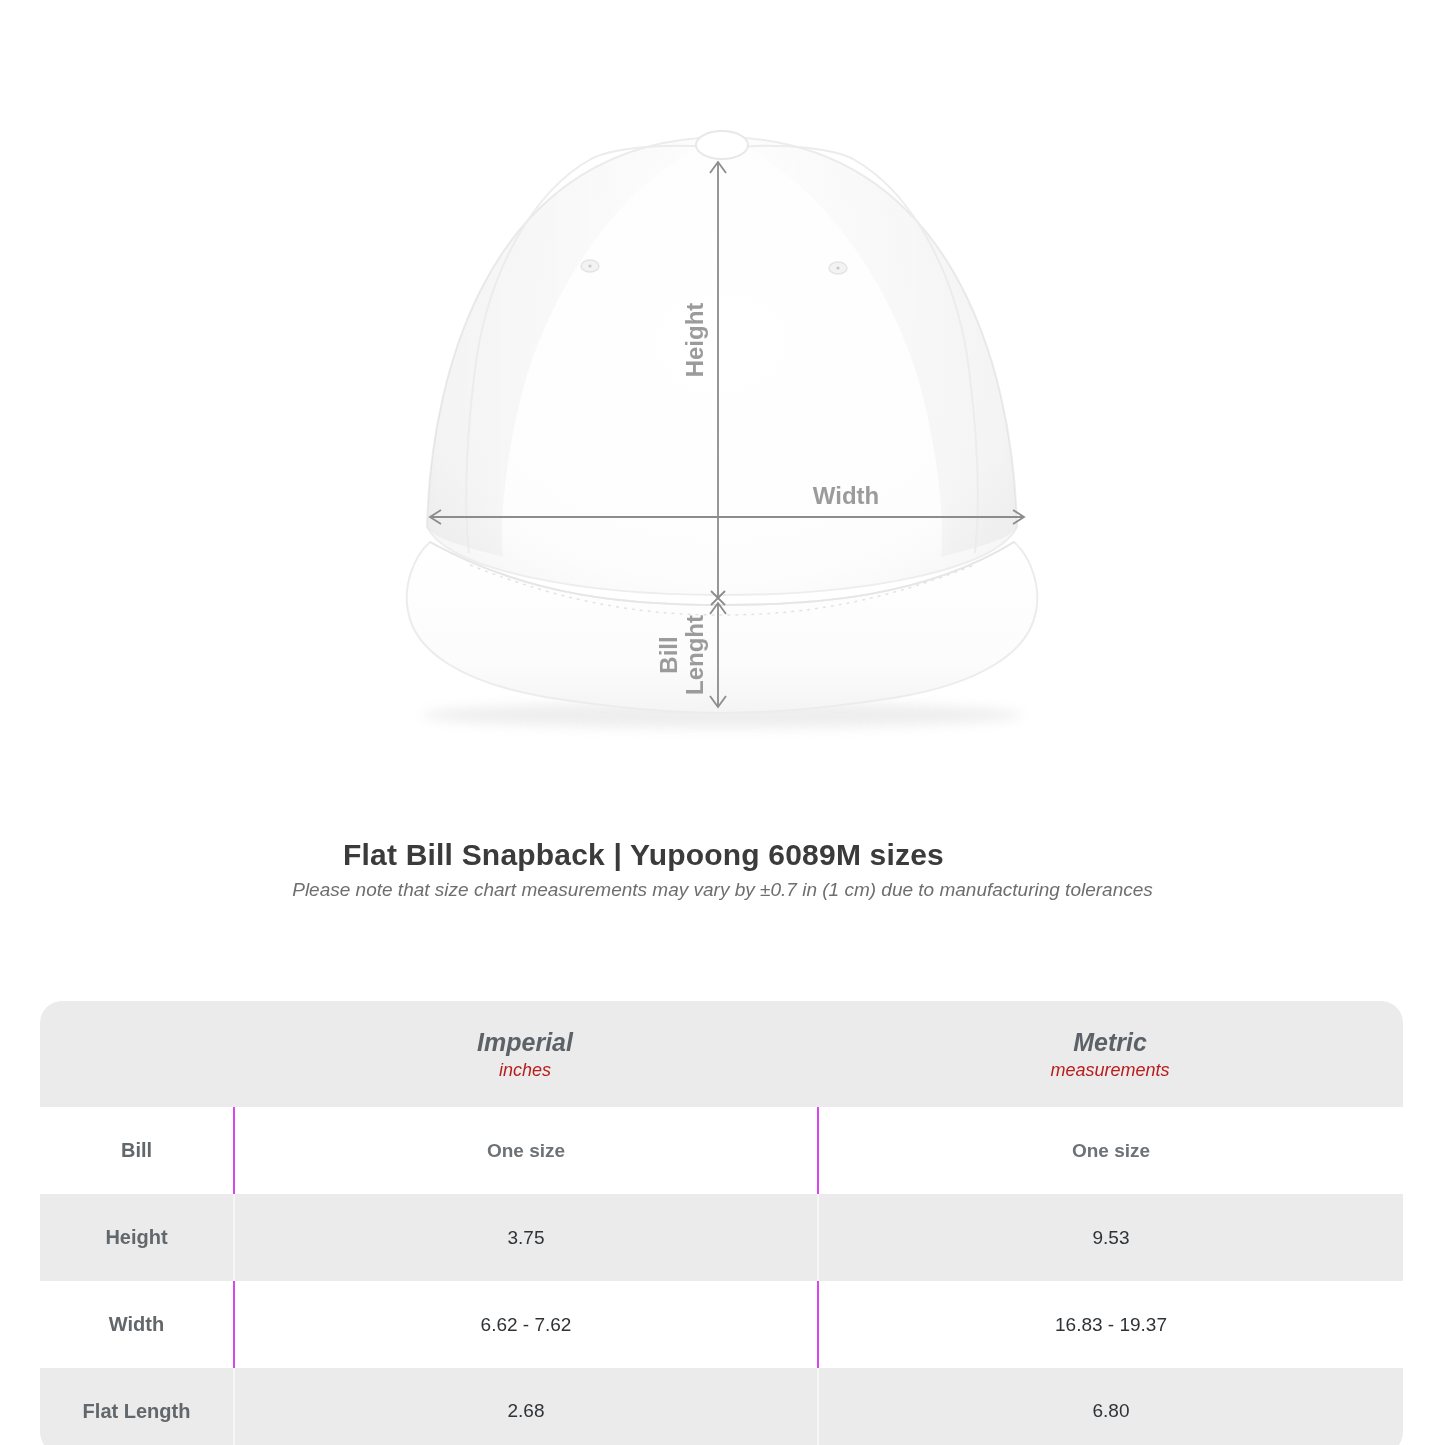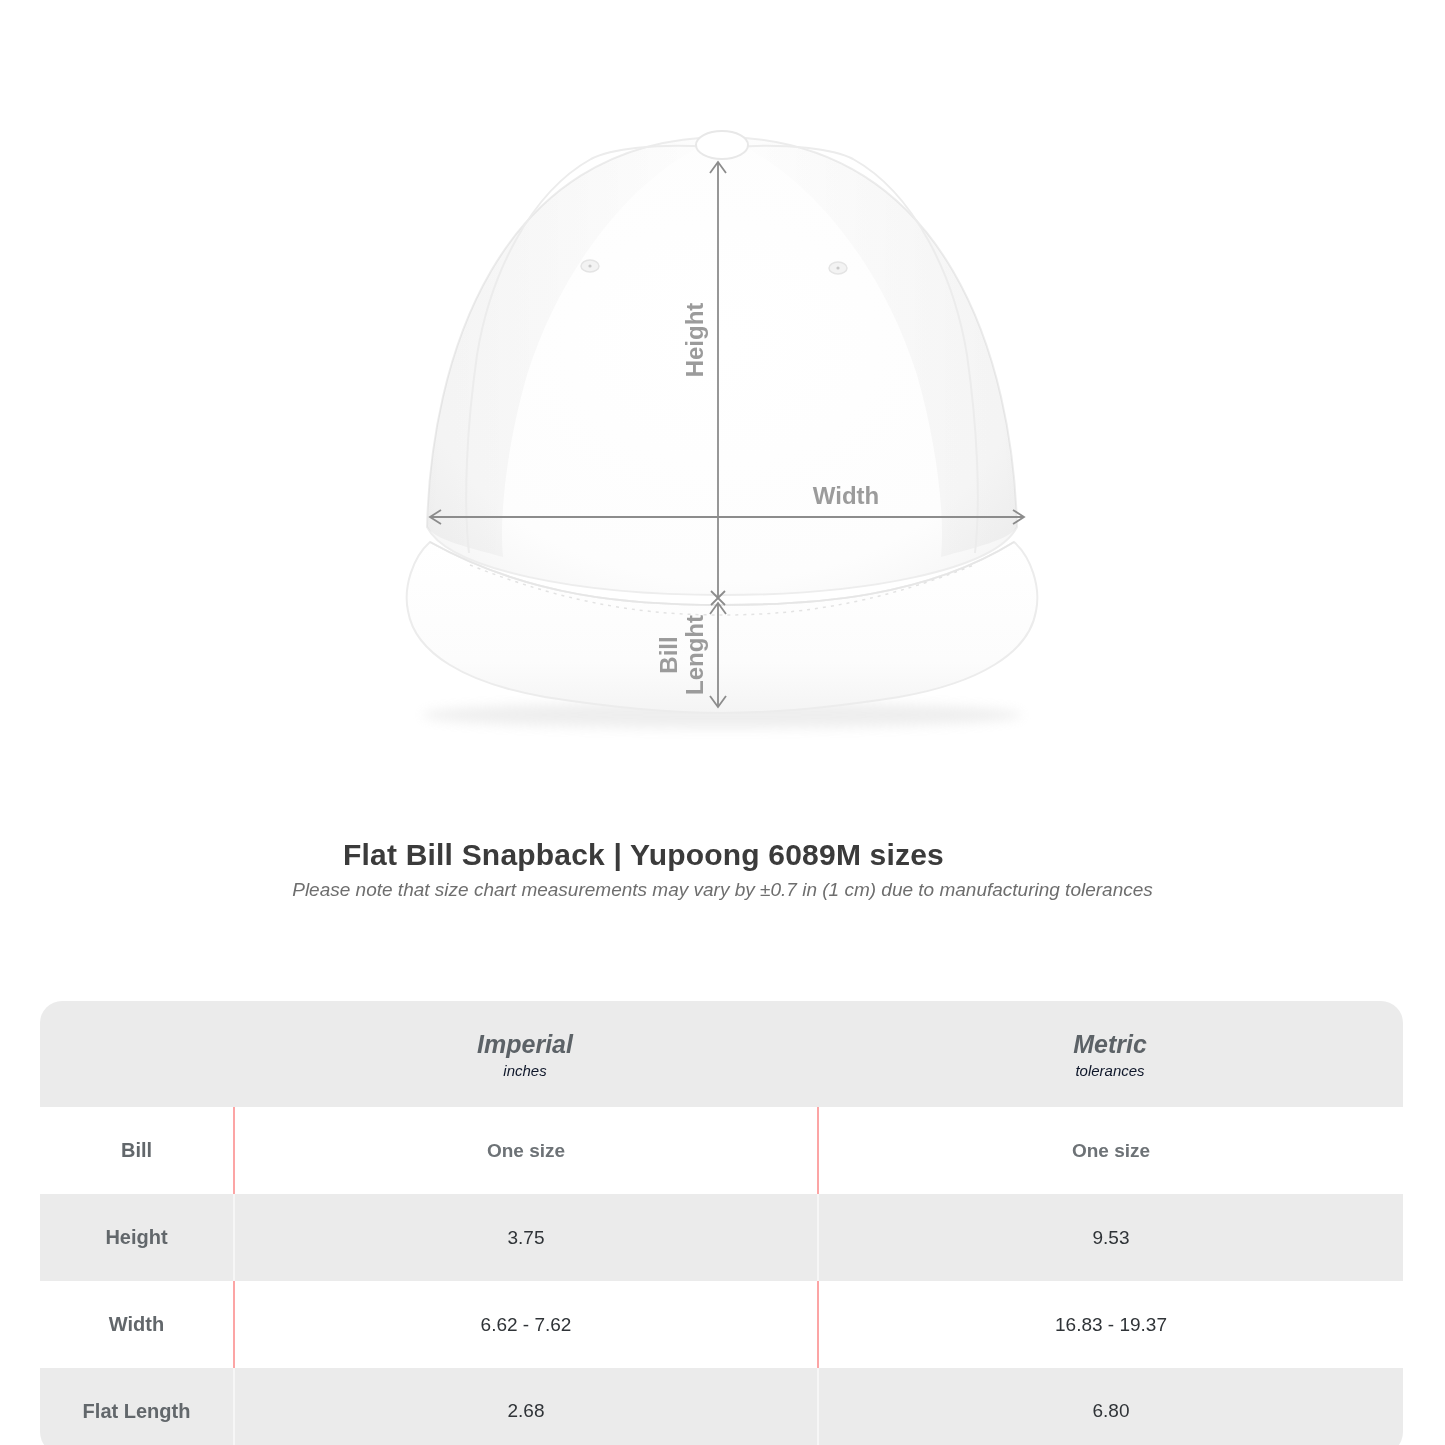--- a/index.html
+++ b/index.html
@@ -24,24 +24,24 @@
   .size-table{position:absolute;left:40px;top:1001px;width:1363px;}
   .t-header{
     height:106px;background:#ebebeb;border-radius:22px 22px 0 0;
     display:grid;grid-template-columns:193px 584px 1fr;
   }
   .t-row{display:grid;grid-template-columns:193px 584px 1fr;height:87px;}
   .row-white{background:#ffffff;}
   .row-gray{background:#ebebeb;}
   .row-last{height:86px;border-radius:0 0 22px 22px;overflow:hidden;}
   .t-cell{display:flex;flex-direction:column;align-items:center;justify-content:center;text-align:center;}
-  .row-white .divider{border-left:2px solid #fca5a5;}
+  .row-white .divider{border-left:2px solid #d946ef;}
   .row-gray .divider{border-left:2px solid #f6f6f6;}
   .unit-title{font-size:25px;font-weight:bold;font-style:italic;color:#5c6267;}
-  .unit-sub{font-size:15px;font-style:italic;color:#0f172a;margin-top:3px;}
+  .unit-sub{font-size:18px;font-style:italic;color:#b91c1c;margin-top:3px;}
   .lab{font-size:20px;font-weight:bold;color:#62676b;}
   .val{font-size:19px;color:#2f3337;}
   .bold-val{font-weight:bold;color:#6d7276;}
 </style>
 </head>
 <body>
 
 <div class="hat-wrap">
   <svg width="660" height="645" viewBox="0 0 660 645">
     <defs>
@@ -133,21 +133,21 @@
 
 <div class="size-table">
   <div class="t-header">
     <div class="t-cell"></div>
     <div class="t-cell">
       <div class="unit-title">Imperial</div>
       <div class="unit-sub">inches</div>
     </div>
     <div class="t-cell">
       <div class="unit-title">Metric</div>
-      <div class="unit-sub">tolerances</div>
+      <div class="unit-sub">measurements</div>
     </div>
   </div>
 
   <div class="t-row row-white">
     <div class="t-cell lab">Bill</div>
     <div class="t-cell val bold-val divider">One size</div>
     <div class="t-cell val bold-val divider">One size</div>
   </div>
 
   <div class="t-row row-gray">

